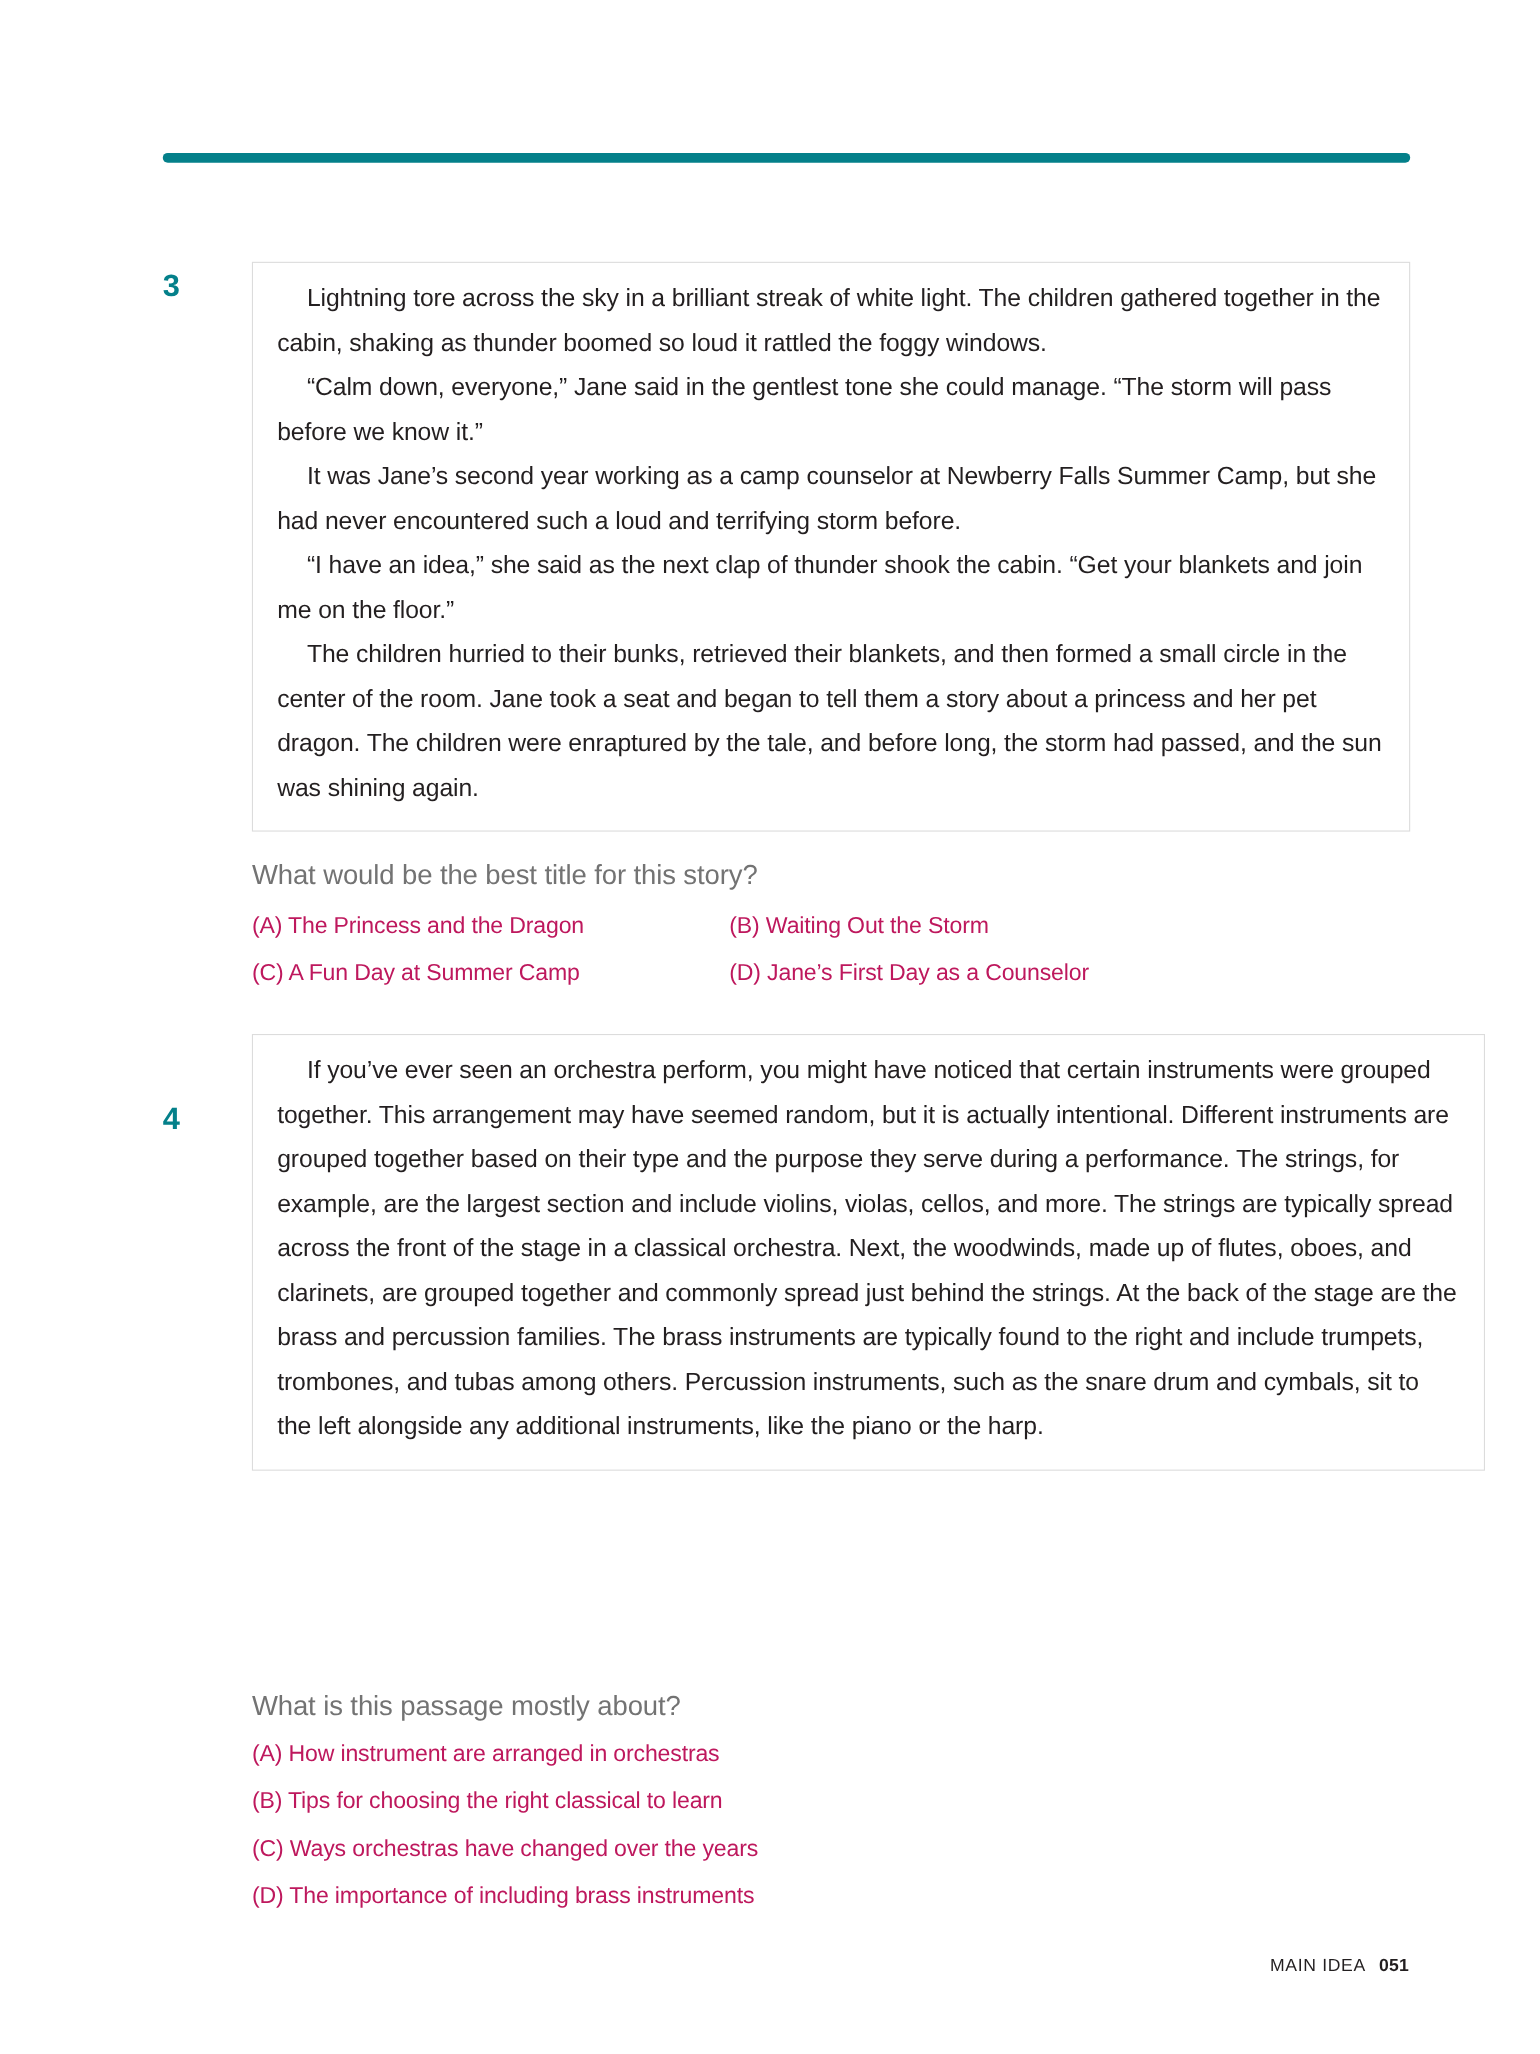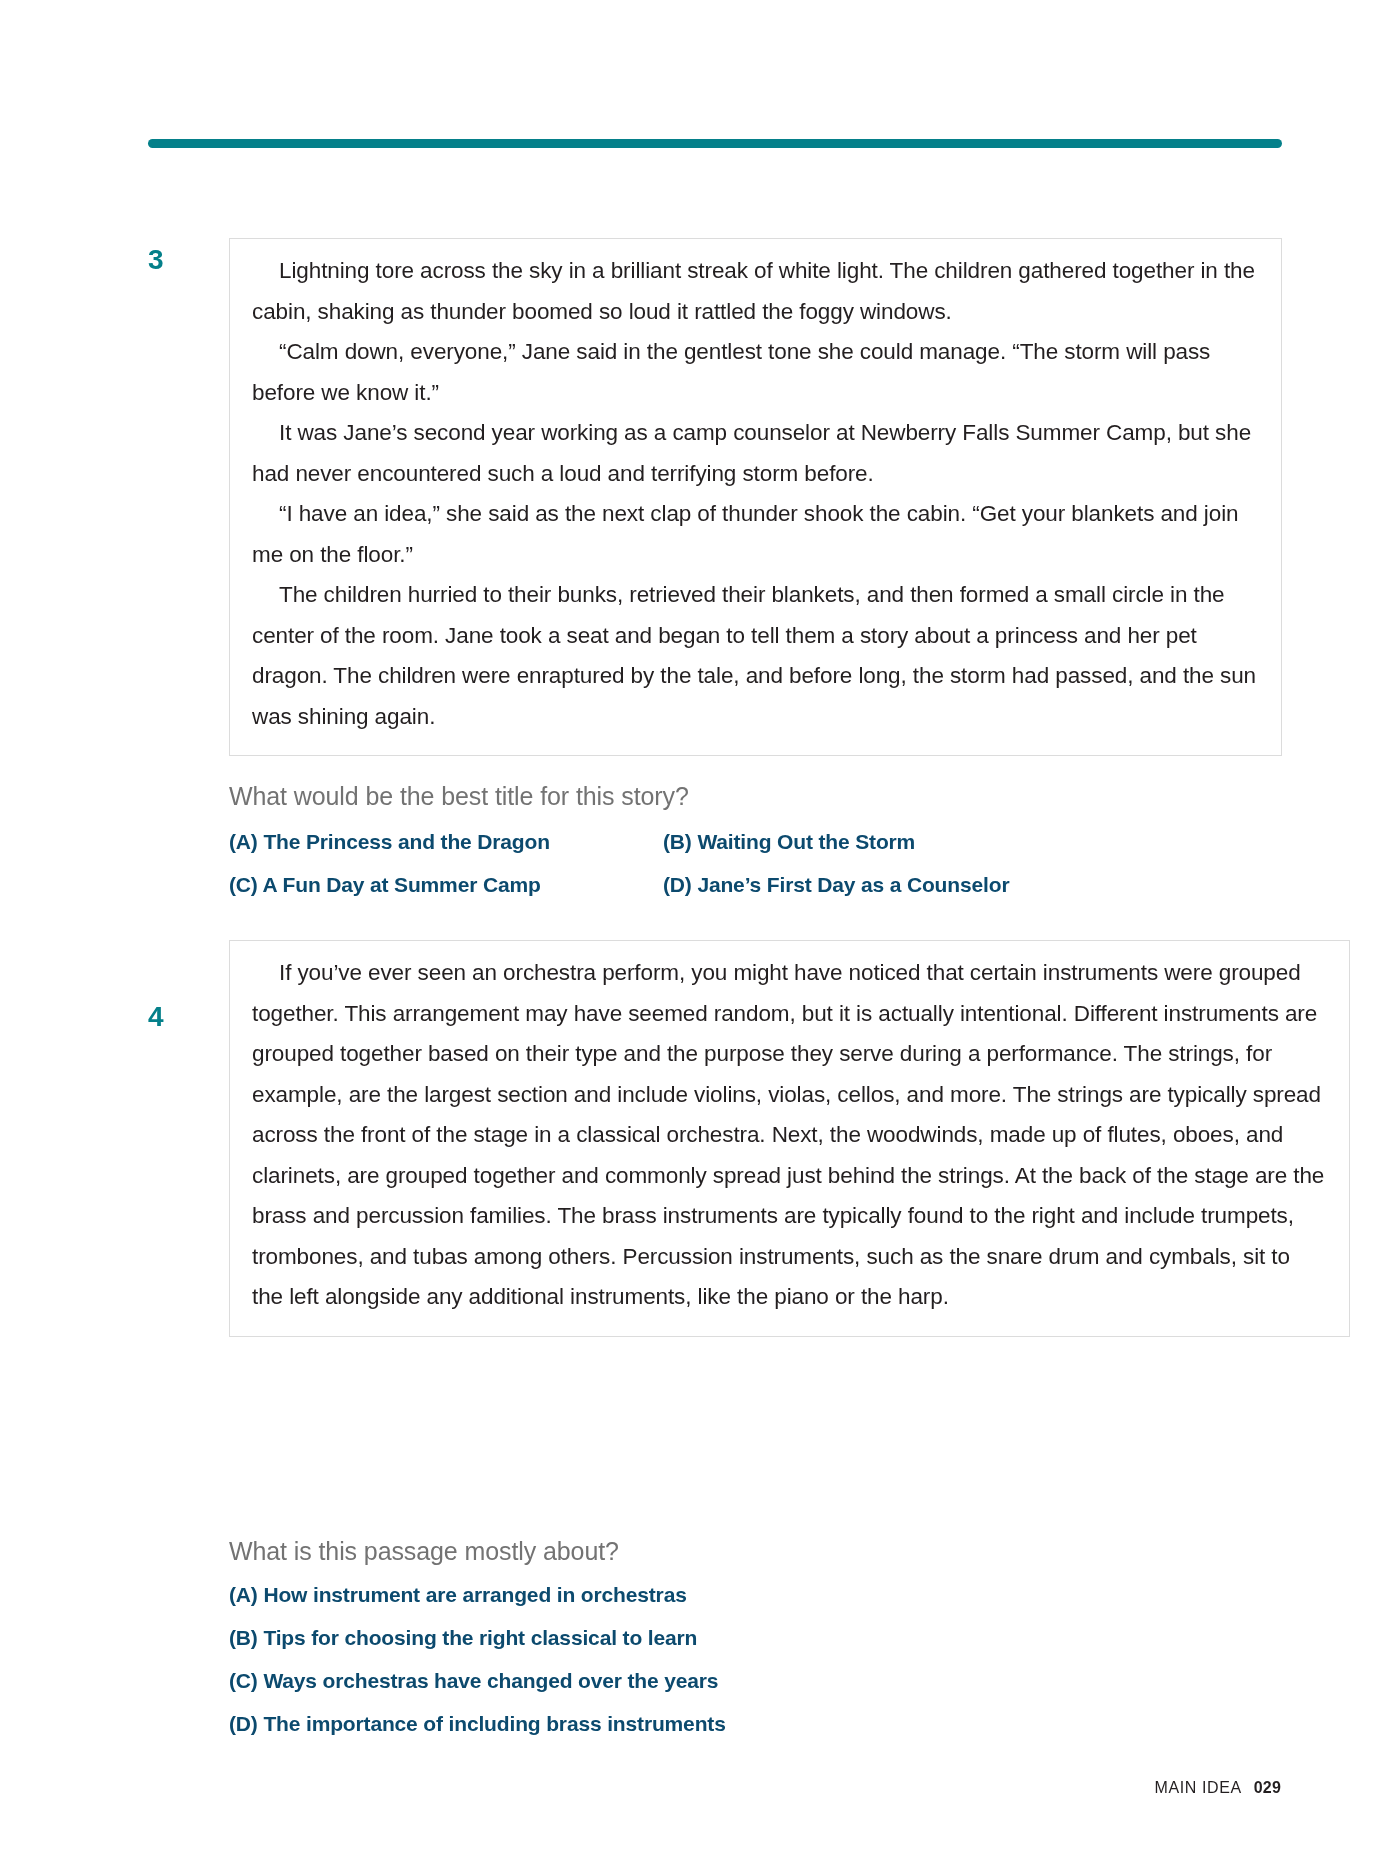--- a/index.html
+++ b/index.html
@@ -85,24 +85,23 @@
   }
 
   .choice-row {
     display: flex;
     width: 100%;
   }
 
   .choice {
     font-size: 21px;
     line-height: 43px;
-    color: #0c4a6e;
+    color: #be185d;
     letter-spacing: -0.15px;
     white-space: nowrap;
-    font-weight: bold;
   }
 
   .choice.col-a { width: 434px; flex: 0 0 434px; }
   .choice.col-b { flex: 1 1 auto; }
   .choice.full  { width: 100%; }
 
   
   .footer {
     position: absolute;
     right: 119px;
@@ -168,16 +167,16 @@
       <div class="choice-row">
         <div class="choice full">(C) Ways orchestras have changed over the years</div>
       </div>
       <div class="choice-row">
         <div class="choice full">(D) The importance of including brass instruments</div>
       </div>
     </div>
   </div>
 
   <div class="footer">
-    <span class="label">MAIN IDEA</span><span class="page-num">029</span>
+    <span class="label">MAIN IDEA</span><span class="page-num">051</span>
   </div>
 
 </div>
 
 </body></html>

